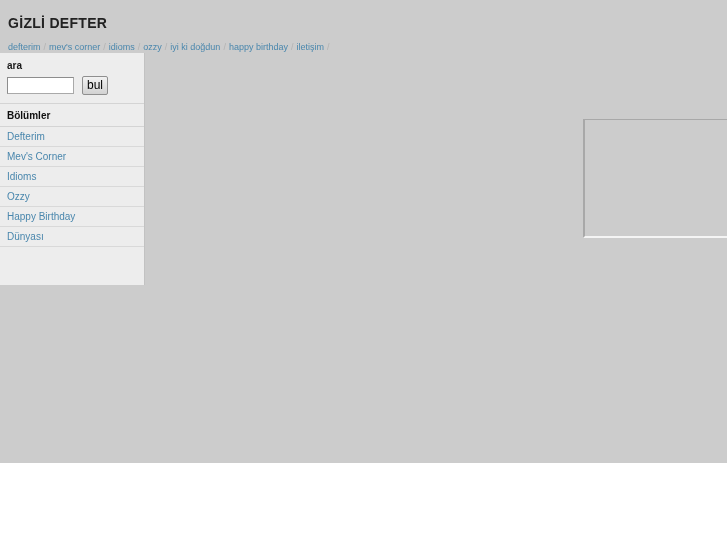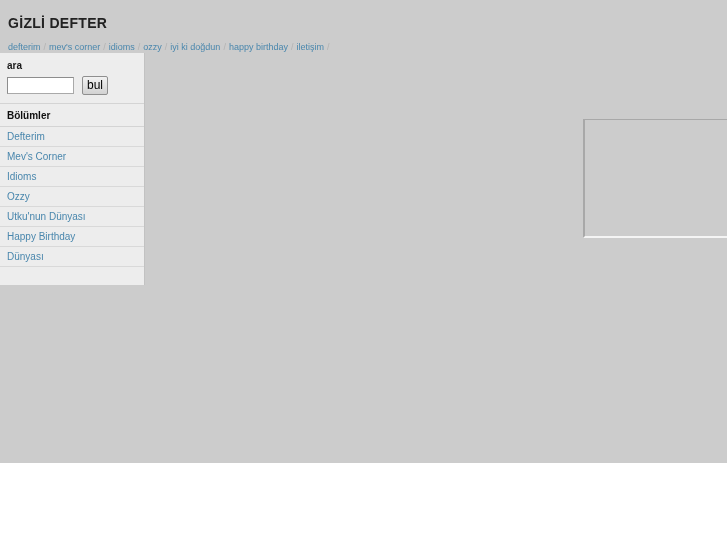--- a/index.html
+++ b/index.html
@@ -207,23 +207,20 @@
       <li>
           <a href="#">Mev's Corner</a>
         </li>
       <li>
           <a href="#">Idioms</a>
         </li>
       <li>
           <a href="#">Ozzy</a>
         </li>
       <li>
-          <a href="#">Utku'nun Dünyası</a>
-        </li>
-      <li>
           <a href="#">Happy Birthday</a>
         </li>
       <li>
           <a href="#">Dünyası</a>
         </li>
     </ul>
 
     <div id="sidebar-filler"></div>
   </aside>
 

